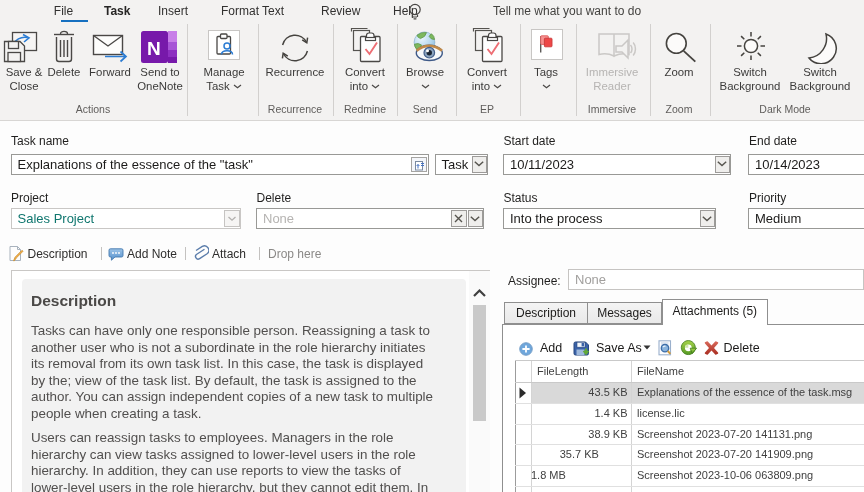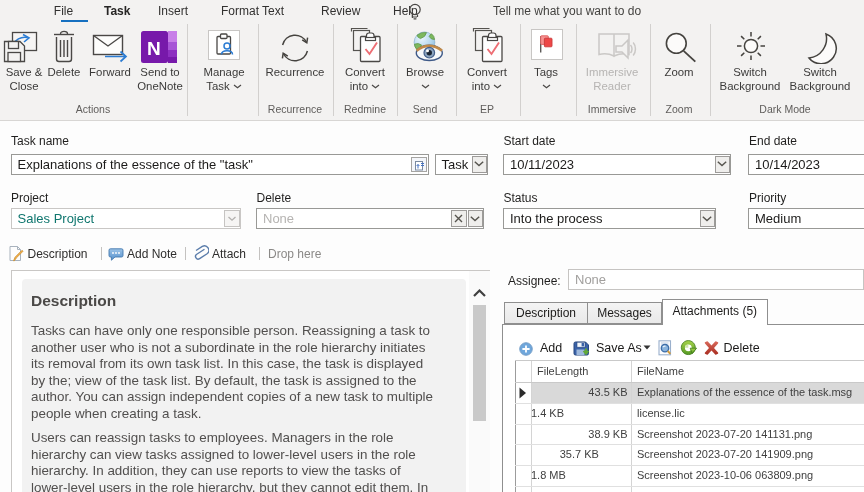--- a/index.html
+++ b/index.html
@@ -391,21 +391,21 @@
 <div class="hline" style="left:515px;top:444px;width:349px"></div>
 <div class="hline" style="left:515px;top:465px;width:349px"></div>
 <div class="hline" style="left:515px;top:486px;width:349px"></div>
 <div class="tcell" style="left:537px;top:365px">FileLength</div>
 <div class="tcell" style="left:637px;top:365px">FileName</div>
 <svg class="abs" style="left:519px;top:386.5px" width="8" height="12">
       <path d="M0.5 0.5 L7 6 L0.5 11.5 Z" fill="#2b2b2b"></path>
     </svg>
 <div class="tcell" style="left:531px;top:386px;width:96.5px;text-align:right">43.5 KB</div>
 <div class="tcell" style="left:637px;top:386px">Explanations of the essence of the task.msg</div>
-<div class="tcell" style="left:531px;top:407px;width:96.5px;text-align:left">1.4 KB</div>
+<div class="tcell" style="left:531px;top:407px;width:96.5px;text-align:right">1.4 KB</div>
 <div class="tcell" style="left:637px;top:407px">license.lic</div>
 <div class="tcell" style="left:531px;top:427.5px;width:96.5px;text-align:right">38.9 KB</div>
 <div class="tcell" style="left:637px;top:427.5px">Screenshot 2023-07-20 141131.png</div>
 <div class="tcell" style="left:531px;top:448px;width:96.5px;text-align:center">35.7 KB</div>
 <div class="tcell" style="left:637px;top:448px">Screenshot 2023-07-20 141909.png</div>
 <div class="tcell" style="left:531px;top:469px;width:96.5px;text-align:left">1.8 MB</div>
 <div class="tcell" style="left:637px;top:469px">Screenshot 2023-10-06 063809.png</div>
 </div>
 
 </body></html>

